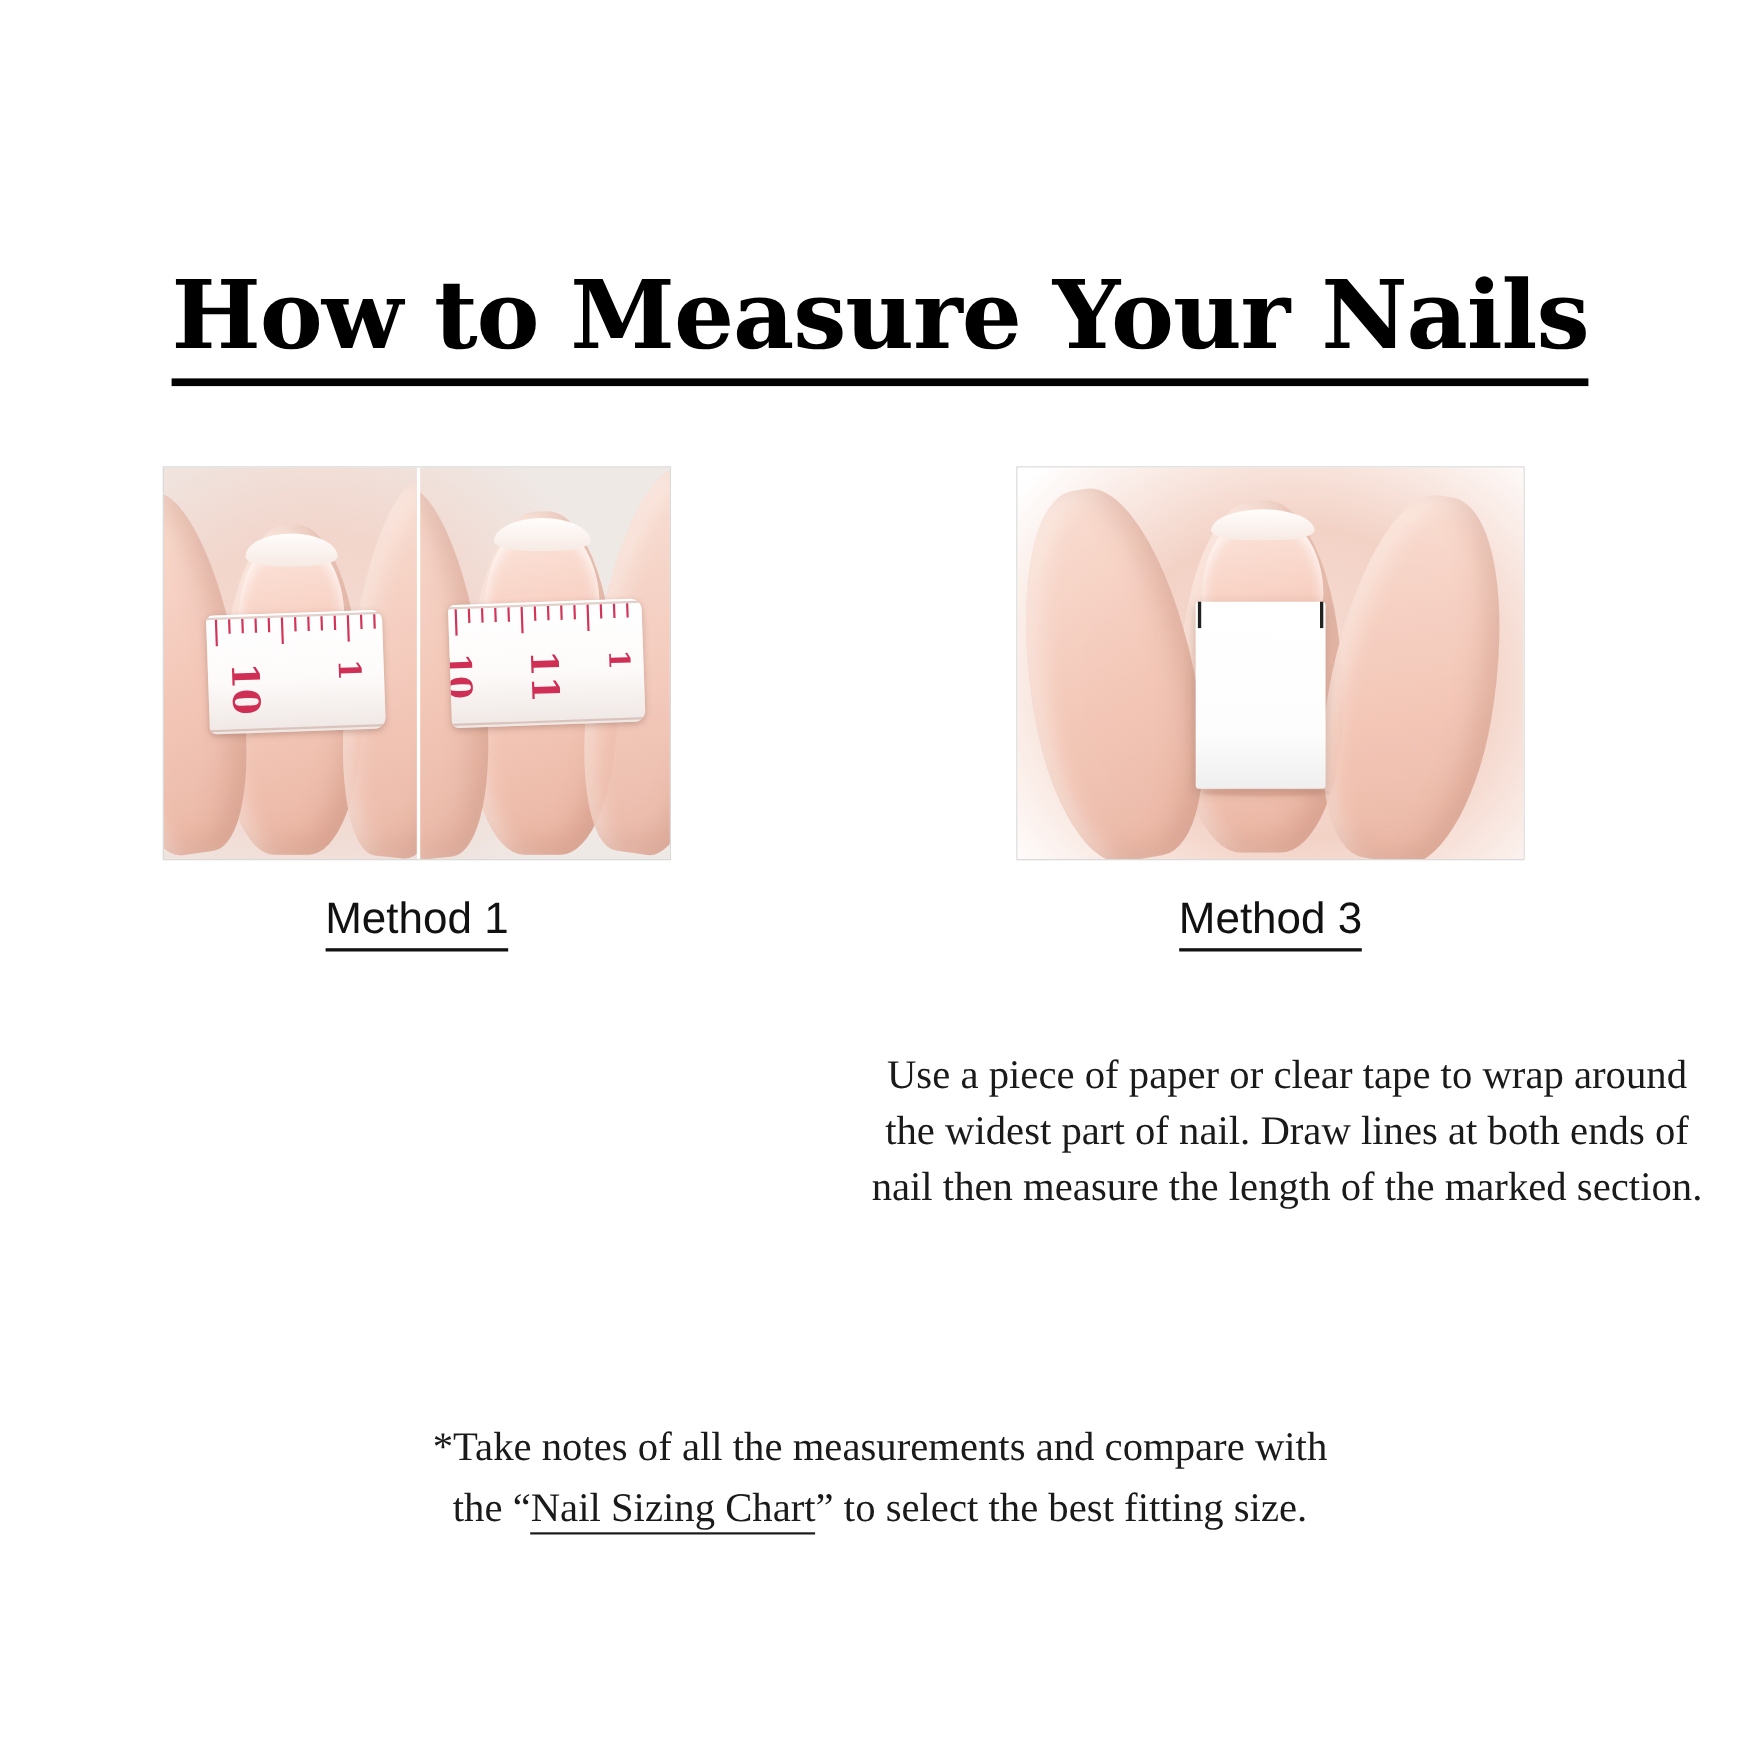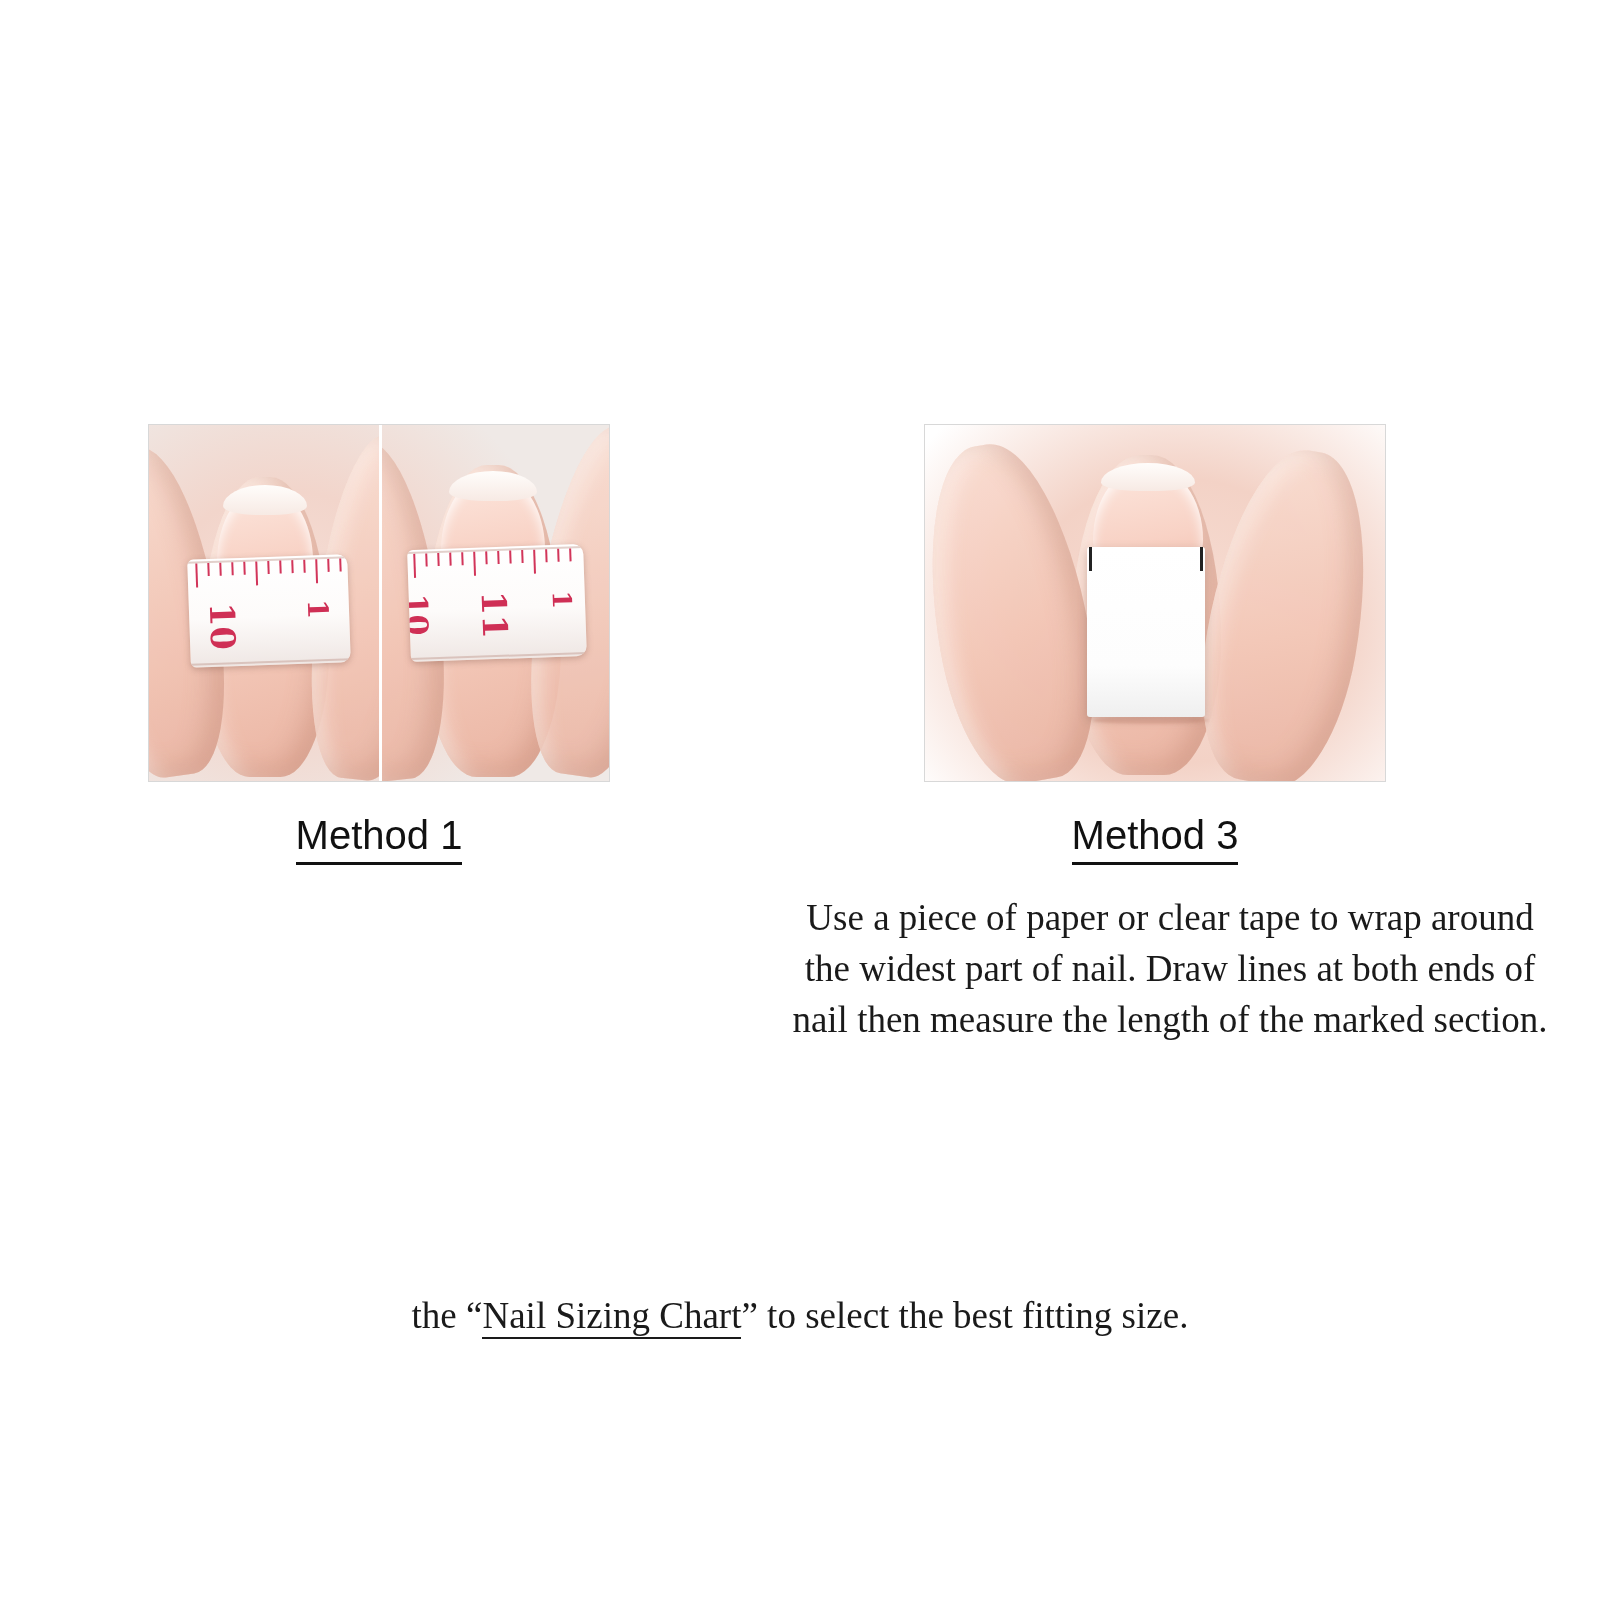--- a/index.html
+++ b/index.html
@@ -183,21 +183,21 @@
 
   .desc {
     position: absolute;
     text-align: center;
     font-family: "Liberation Serif", serif;
     font-size: 37px;
     line-height: 1.38;
     color: #1a1a1a;
   }
   .desc-left  { top: 890px; left: 60px;  width: 660px; }
-  .desc-right { top: 892px; left: 790px; width: 760px; }
+  .desc-right { top: 952px; left: 790px; width: 760px; }
 
   
   .footnote {
     position: absolute;
     top: 1288px;
     left: 200px;
     width: 1200px;
     text-align: center;
     font-family: "Liberation Serif", serif;
     font-size: 37px;
@@ -207,20 +207,23 @@
   .u-underline {
     border-bottom: 2px solid #1a1a1a;
     padding-bottom: 1px;
   }
 </style>
 </head>
 <body>
 
 <div class="page">
 
+  <div class="title-wrap">
+    <div class="title">How to Measure Your Nails</div>
+  </div>
 
   <div class="photos">
 
     <div class="photo photo-left">
       <div class="photo-inner">
         <div class="skin-bg"></div>
 
         <div style="position:absolute;left:0;top:0;width:50%;height:100%;overflow:hidden;">
           <div class="finger" style="left:52px;top:52px;width:128px;height:300px;"></div>
           <div class="nail" style="left:68px;top:62px;width:96px;height:120px;"></div>
@@ -314,18 +317,19 @@
       <span class="method-label">Method 1</span>
     </div>
     <div class="caption caption-right">
       <span class="method-label">Method 3</span>
     </div>
   </div>
 
   <div class="desc desc-right">Use a piece of paper  or clear tape to wrap around the widest part of nail. Draw lines at both ends of nail then measure the length of the marked section.</div>
 
   <div class="footnote">
+    <div>*Take notes of all the measurements and compare with</div>
     <div>
       <span>the “</span><span class="u-underline">Nail Sizing Chart</span><span>” to select the best fitting size.</span>
     </div>
   </div>
 
 </div>
 
 </body></html>

